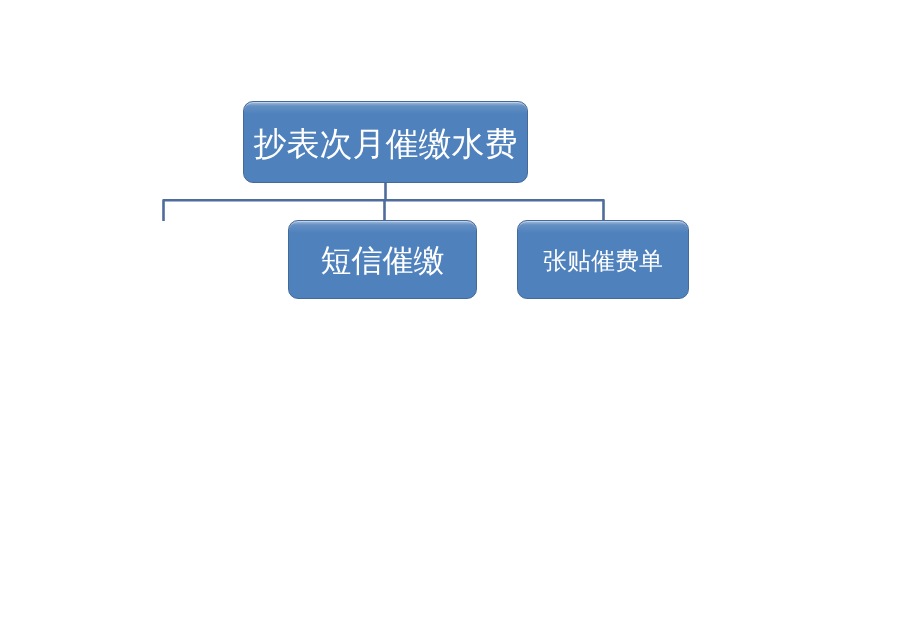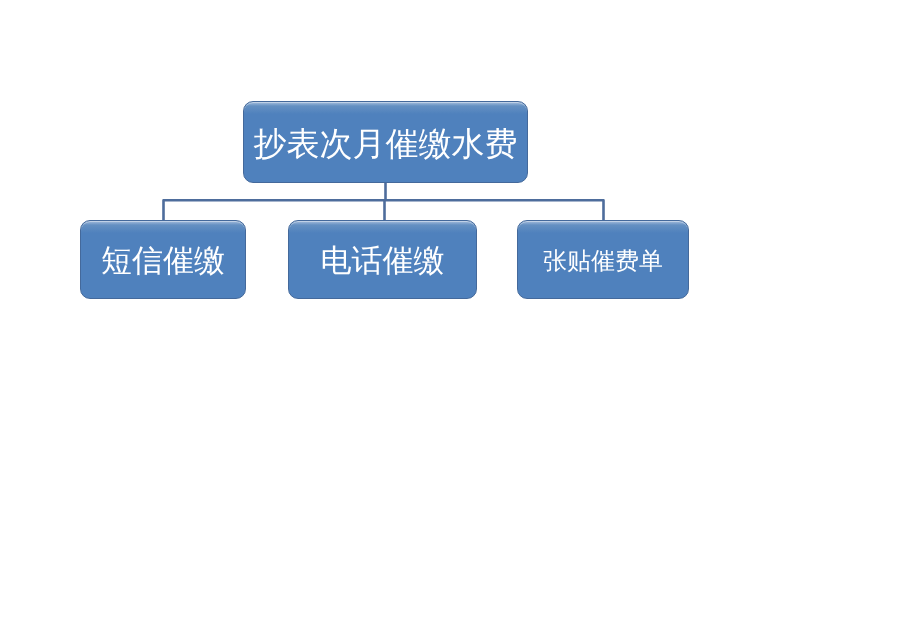--- a/index.html
+++ b/index.html
@@ -94,25 +94,22 @@
 
     <path d="M 163.5 221 L 163.5 200.3 L 603.5 200.3 L 603.5 221"></path>
 
     <path d="M 384.5 200.3 L 384.5 221"></path>
   </svg>
 
   <div class="node node-root">
     <span class="label">抄表次月催缴水费</span>
   </div>
 
-  <div class="node node-child-0">
-    <span class="label">短信催缴</span>
-  </div>
 
   <div class="node node-child-1">
-    <span class="label">电话催缴</span>
+    <span class="label">短信催缴</span>
   </div>
 
   <div class="node node-child-2">
     <span class="label">张贴催费单</span>
   </div>
 
 </div>
 
 </body></html>

